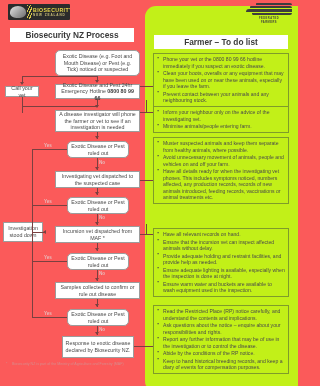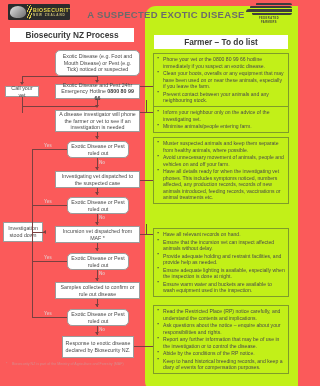--- a/index.html
+++ b/index.html
@@ -130,21 +130,20 @@
   <div class="header">
     <div class="logo-bio">
       <span class="swoosh"></span>
       <span class="stripes"></span>
       <span class="btxt">
         <span class="b1">BIOSECURITY</span>
         <span class="b2">NEW ZEALAND</span>
       </span>
     </div>
 
-    <div class="hdr-title">A SUSPECTED EXOTIC DISEASE</div>
 
     <div class="logo-ff">
       <div class="ffbars">
         <i style="left:10px;top:0;width:36px;height:2.2px;border-radius:2px 6px 0 0;"></i>
         <i style="left:4px;top:3.2px;width:42px;height:2.2px;border-radius:3px 6px 0 0;"></i>
         <i style="left:0px;top:6.4px;width:30px;height:2.2px;border-radius:4px 0 0 0;"></i>
         <i style="left:16px;top:6.4px;width:30px;height:2.2px;"></i>
         <i style="left:6px;top:9.6px;width:40px;height:2.2px;border-radius:0 0 4px 3px;"></i>
       </div>
       <span class="fftxt">FEDERATED</span>

